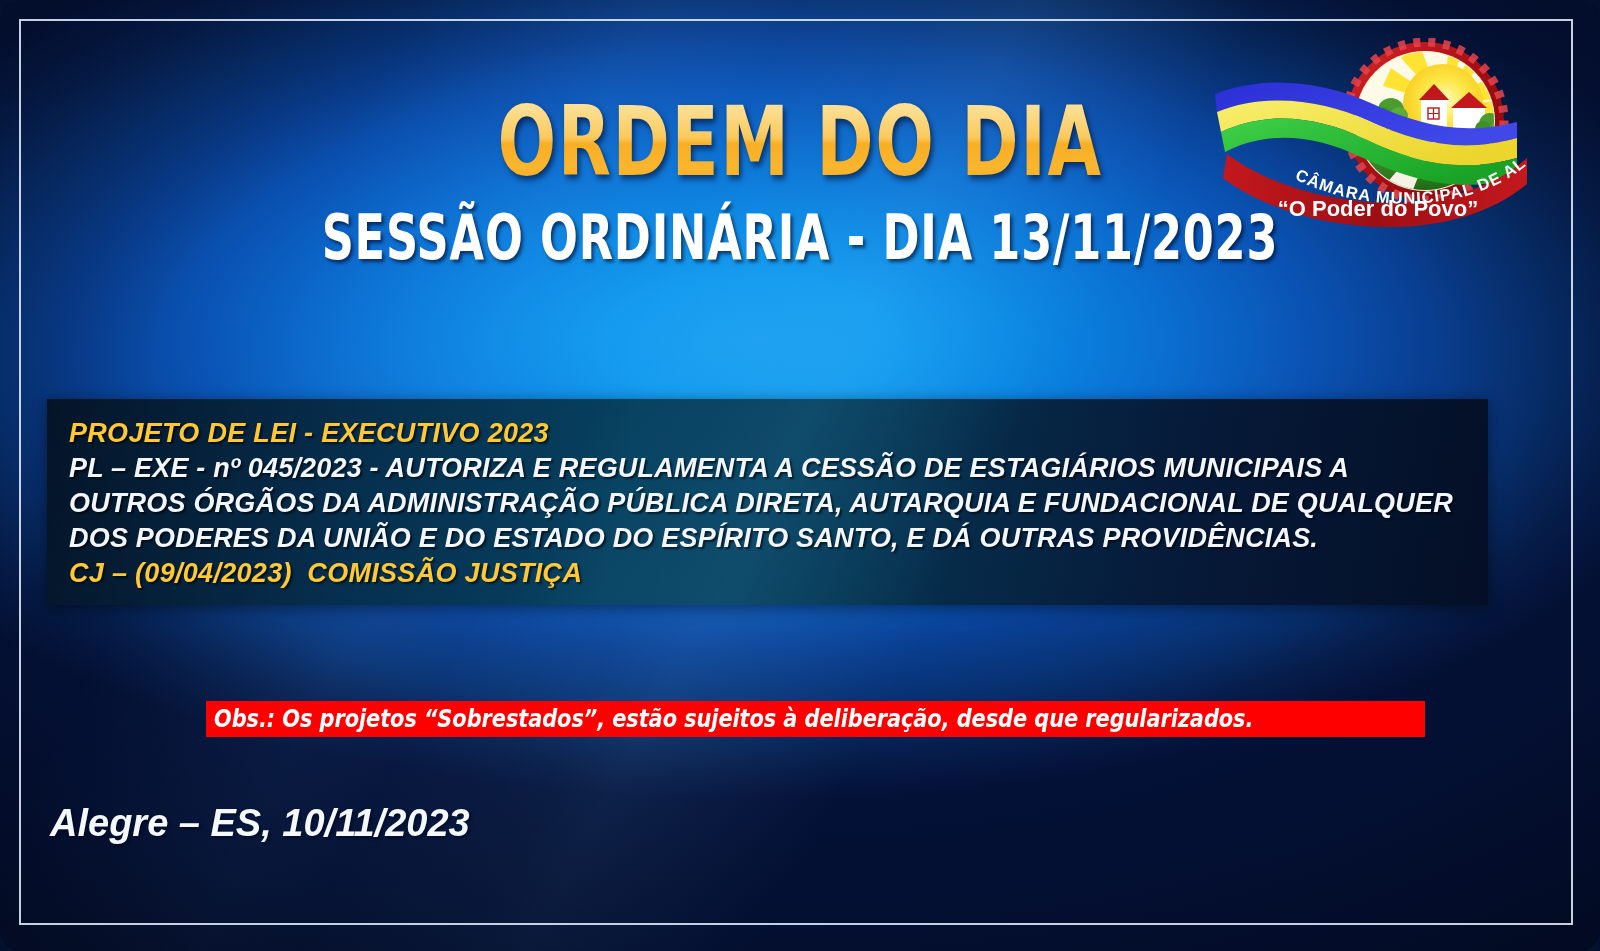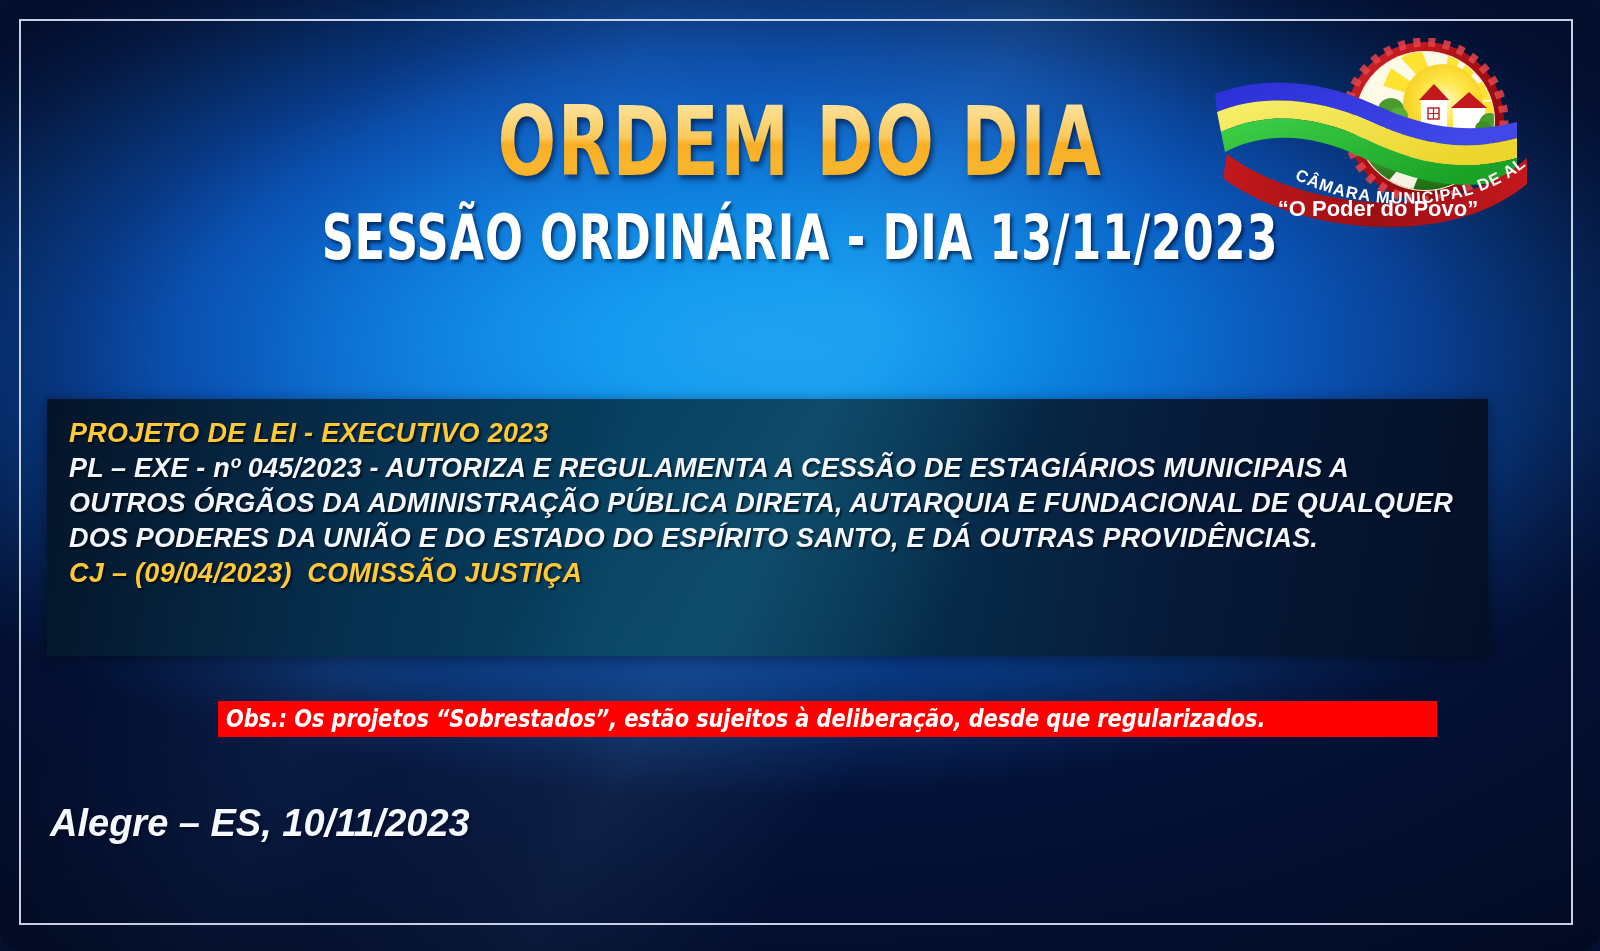--- a/index.html
+++ b/index.html
@@ -76,21 +76,21 @@
     text-shadow:3px 3px 4px rgba(0,8,38,.62);
     white-space:nowrap;
   }
 
   
   #logo{ position:absolute; left:1205px; top:38px; width:330px; height:200px; }
   #logo svg{ display:block; }
 
   
   #panel{
-    position:absolute; left:47px; top:399px; width:1441px; height:257px;
+    position:absolute; left:47px; top:399px; width:1441px; height:206px;
     background:
       linear-gradient(116deg,
         rgba(14,73,104,0) 36%, rgba(22,92,124,.55) 50%, rgba(14,73,104,0) 64%),
       linear-gradient(100deg,
         #041428 0%, #062f4e 22%, #07405f 40%, #06314f 58%, #061a39 78%, #040f26 100%);
     box-shadow:0 3px 14px rgba(0,0,0,.45);
     padding:17px 0 0 22px;
   }
   .p-head{
     font-size:27px; font-weight:bold; font-style:italic;
@@ -106,21 +106,21 @@
   }
   .p-foot{
     font-size:27px; font-weight:bold; font-style:italic;
     color:#ffc935; letter-spacing:.3px;
     text-shadow:2px 2px 2px rgba(0,0,0,.6);
     line-height:1.30; white-space:pre;
   }
 
   
   #obsbar{
-    position:absolute; left:218px; top:701px; width:1219px; height:36px;
+    position:absolute; left:206px; top:701px; width:1219px; height:36px;
     background:#fe0000;
     display:flex; align-items:center; padding-left:8px;
   }
   #obsbar span{
     font-size:24px; font-weight:bold; font-style:italic; color:#ffffff;
     font-family:"DejaVu Sans Condensed","Liberation Sans", sans-serif;
     letter-spacing:-.1px; white-space:nowrap;
     transform:scaleX(.97); transform-origin:0 50%;
   }
 

